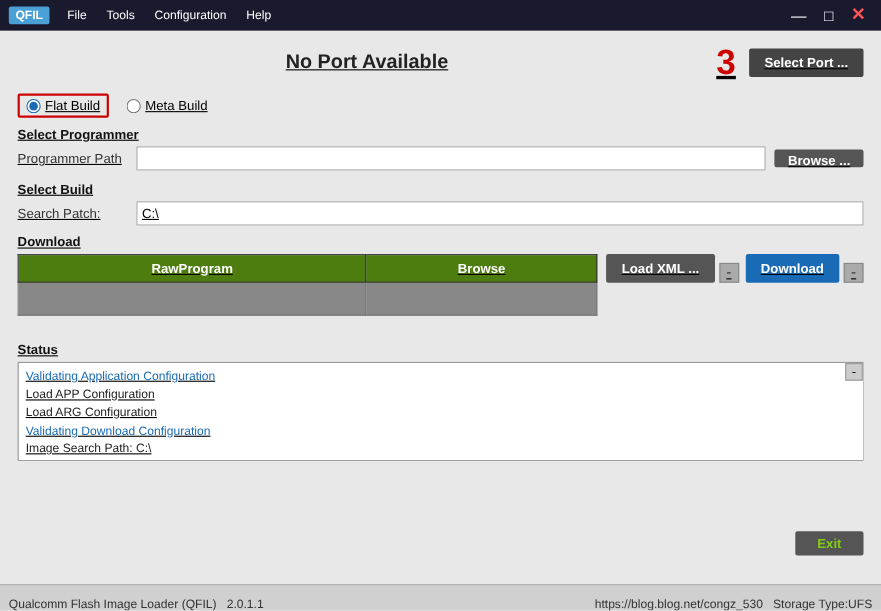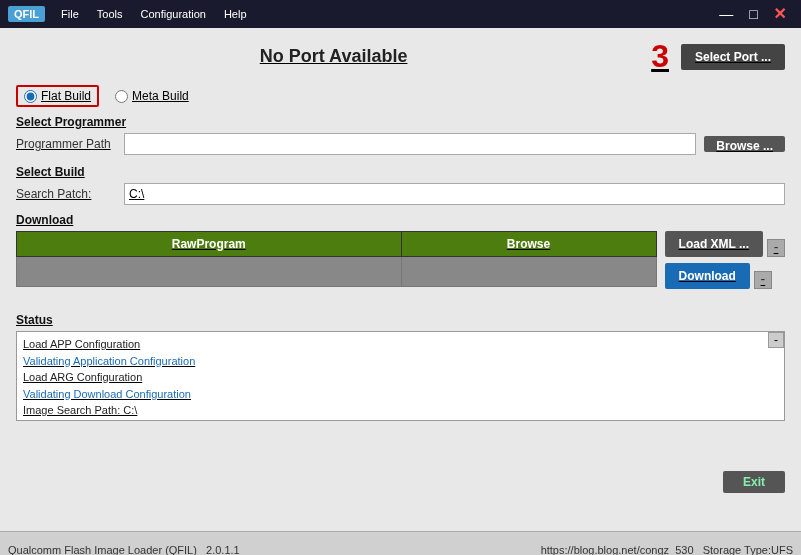--- a/index.html
+++ b/index.html
@@ -197,21 +197,21 @@
       text-align: center;
       border: 1px solid #333;
     }
     .download-table td {
       background: #888;
       height: 30px;
       border: 1px solid #777;
     }
     .download-buttons {
       display: flex;
-      flex-direction: column;
+      flex-direction: row;
       gap: 6px;
     }
     .load-xml-btn {
       background: #555;
       color: white;
       border: none;
       padding: 6px 14px;
       font-size: 12px;
       cursor: pointer;
       border-radius: 2px;
@@ -285,30 +285,30 @@
       padding: 0 8px;
       font-size: 11px;
       color: #333;
       justify-content: space-between;
       border-top: 1px solid #aaa;
       gap: 14px;
     }
 
     .exit-btn {
       background: #555;
-      color: #86efac;
+      color: #84cc16;
       border: none;
       padding: 4px 20px;
       font-size: 12px;
       cursor: pointer;
       border-radius: 2px;
       font-weight: bold;
       position: absolute;
       right: 16px;
-      bottom: 38px;
+      bottom: 26px;
     }
 
     .content-wrapper {
       position: relative;
     }
   </style>
 </head>
 <body>
 
 <div class="title-bar">
@@ -390,22 +390,22 @@
           <span class="minus-btn">-</span>
         </div>
       </div>
     </div>
   </div>
 
   <div class="status-section">
     <div class="section-label">Status</div>
     <div class="status-box">
       <span class="status-minus">-</span>
+      <div class="status-line blue">Validating Application Configuration</div>
       <div class="status-line">Load APP Configuration</div>
-      <div class="status-line blue">Validating Application Configuration</div>
       <div class="status-line">Load ARG Configuration</div>
       <div class="status-line blue">Validating Download Configuration</div>
       <div class="status-line">Image Search Path: C:\</div>
       <div class="status-line">Process Index:0</div>
     </div>
   </div>
 
   <button class="exit-btn">Exit</button>
 
 </div>

